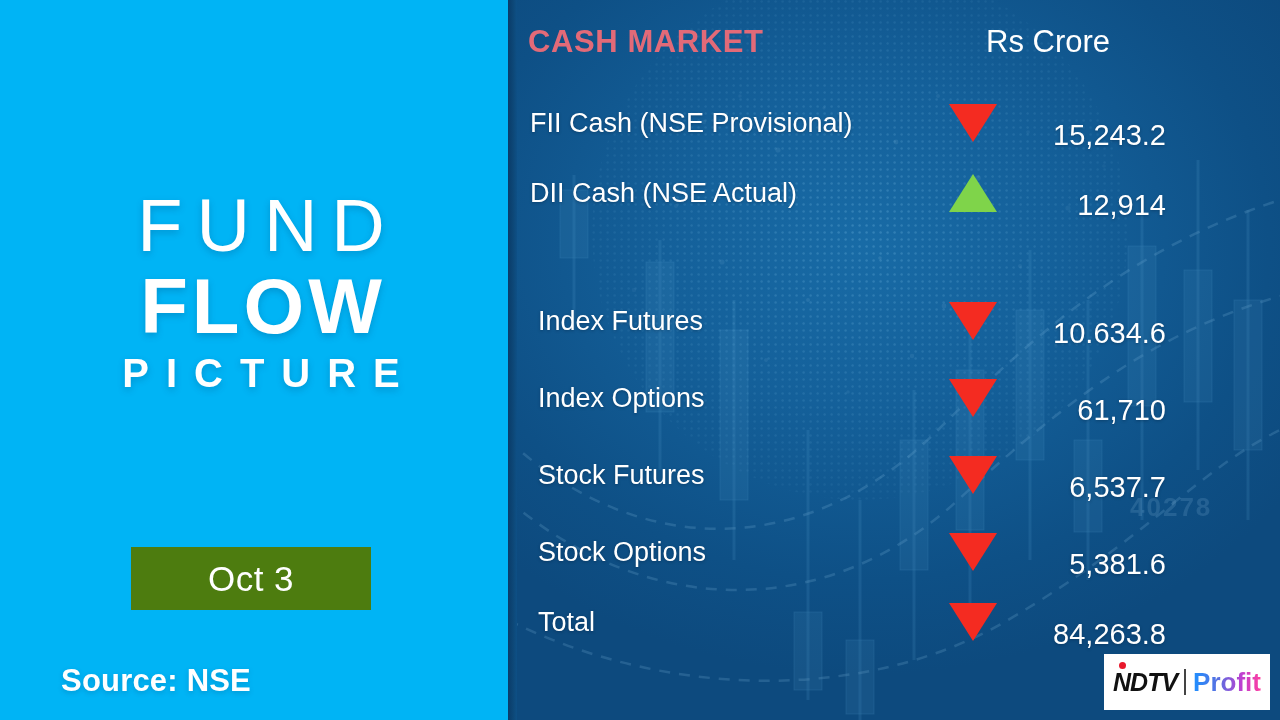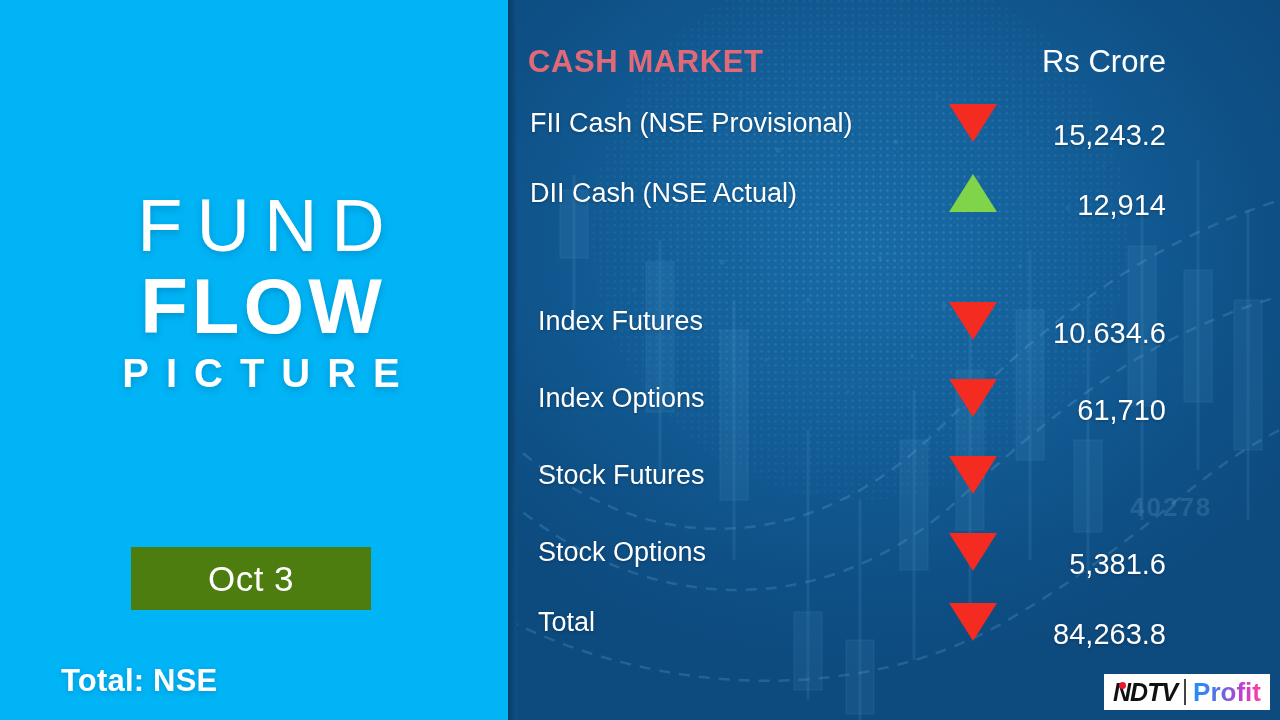--- a/index.html
+++ b/index.html
@@ -162,45 +162,45 @@
   }
   .tri {
     width:0; height:0;
     border-left:24px solid transparent;
     border-right:24px solid transparent;
   }
   .tri.down { border-top:38px solid #f42b21; }
   .tri.up   { border-bottom:38px solid #7fd44a; }
 
   
-  #header-row { position:absolute; left:0; right:0; top:44px; height:48px; }
+  #header-row { position:absolute; left:0; right:0; top:24px; height:48px; }
   #cash-market-title {
     position:absolute;
     left:20px;
     color:#e26a78;
     font-size:31px;
     font-weight:bold;
     letter-spacing:0.6px;
   }
   #rs-crore-title {
     position:absolute;
     left:478px;
     width:180px;
-    text-align:right;
+    text-align:left;
     color:#ffffff;
     font-size:31px;
     font-weight:400;
   }
 
   
   #ndtv-logo {
     position:absolute;
     right:10px;
     bottom:10px;
-    height:36px;
+    height:56px;
     background:#ffffff;
     display:flex;
     align-items:center;
     padding:0 9px;
     z-index:9;
   }
   #ndtv-word {
     font-size:25px;
     font-weight:bold;
     font-style:italic;
@@ -242,21 +242,21 @@
     <div id="brand-title">
       <div class="t-fund">FUND</div>
       <div class="t-flow">FLOW</div>
       <div class="t-picture">PICTURE</div>
     </div>
 
     <div id="date-badge">
       <span class="date-text">Oct 3</span>
     </div>
 
-    <div id="source-line">Total: NSE</div>
+    <div id="source-line">Source: NSE</div>
   </div>
 
   <div id="right-panel">
 
     <div id="panel-edge"></div>
 
     <svg class="bg-layer" id="globe-dots" viewBox="0 0 772 720" preserveAspectRatio="none">
       <defs>
         <pattern id="dotgrid" width="7" height="7" patternUnits="userSpaceOnUse">
           <circle cx="1.6" cy="1.6" r="1.25" fill="#8fd0f2"></circle>
@@ -399,20 +399,21 @@
             <span class="tri down"></span>
           </div>
         <div class="value">61,710</div>
       </div>
 
       <div class="row" style="top:452px;">
         <div class="label" style="left:30px;">Stock Futures</div>
         <div class="arrow-cell">
             <span class="tri down"></span>
           </div>
+        <div class="value">6,537.7</div>
       </div>
 
       <div class="row" style="top:529px;">
         <div class="label" style="left:30px;">Stock Options</div>
         <div class="arrow-cell">
             <span class="tri down"></span>
           </div>
         <div class="value">5,381.6</div>
       </div>
 

